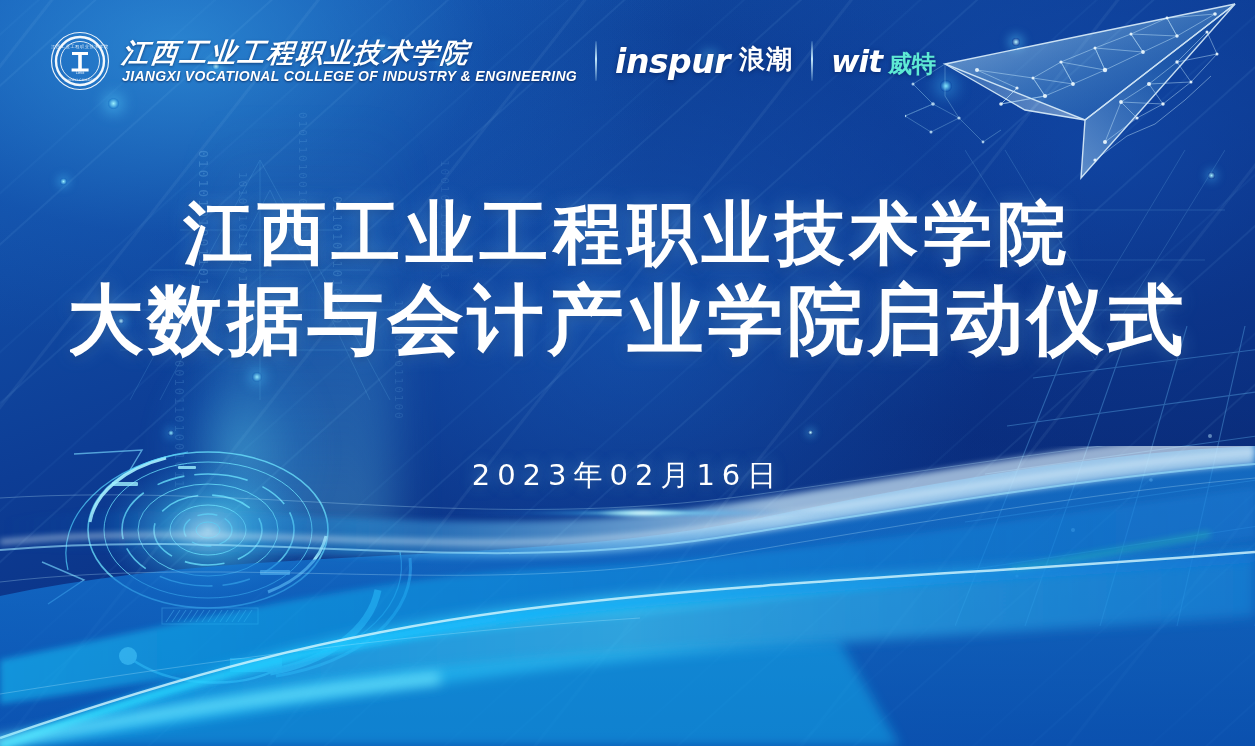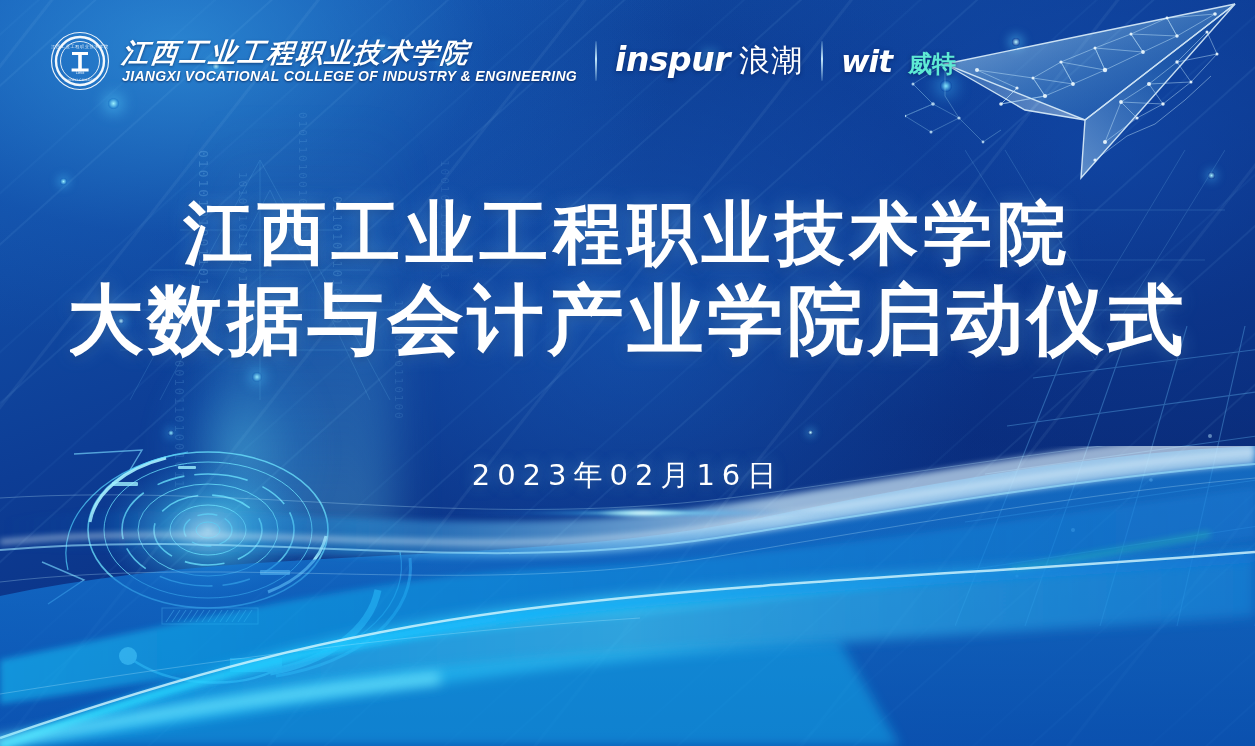--- a/index.html
+++ b/index.html
@@ -221,30 +221,30 @@
     font-family: "DejaVu Sans", sans-serif;
     font-size: 33px;
     font-weight: 700;
     font-style: italic;
     color: #ffffff;
     letter-spacing: -0.5px;
     text-shadow: 0 1px 4px rgba(0,20,70,0.55);
   }
   .brand-inspur .cjk {
     font-family: "DejaVu Sans", "Liberation Sans", sans-serif;
-    font-size: 31px;
-    font-weight: 400;
+    font-size: 26px;
+    font-weight: 700;
     color: #ffffff;
     letter-spacing: 1px;
     text-shadow: 0 1px 4px rgba(0,20,70,0.55);
   }
   .brand-wit {
     display: flex;
     align-items: baseline;
-    gap: 16px;
+    gap: 6px;
   }
   .brand-wit .latin {
     font-family: "DejaVu Sans", sans-serif;
     font-size: 31px;
     font-weight: 700;
     font-style: italic;
     color: #ffffff;
     letter-spacing: -1px;
     text-shadow: 0 1px 4px rgba(0,20,70,0.55);
   }

